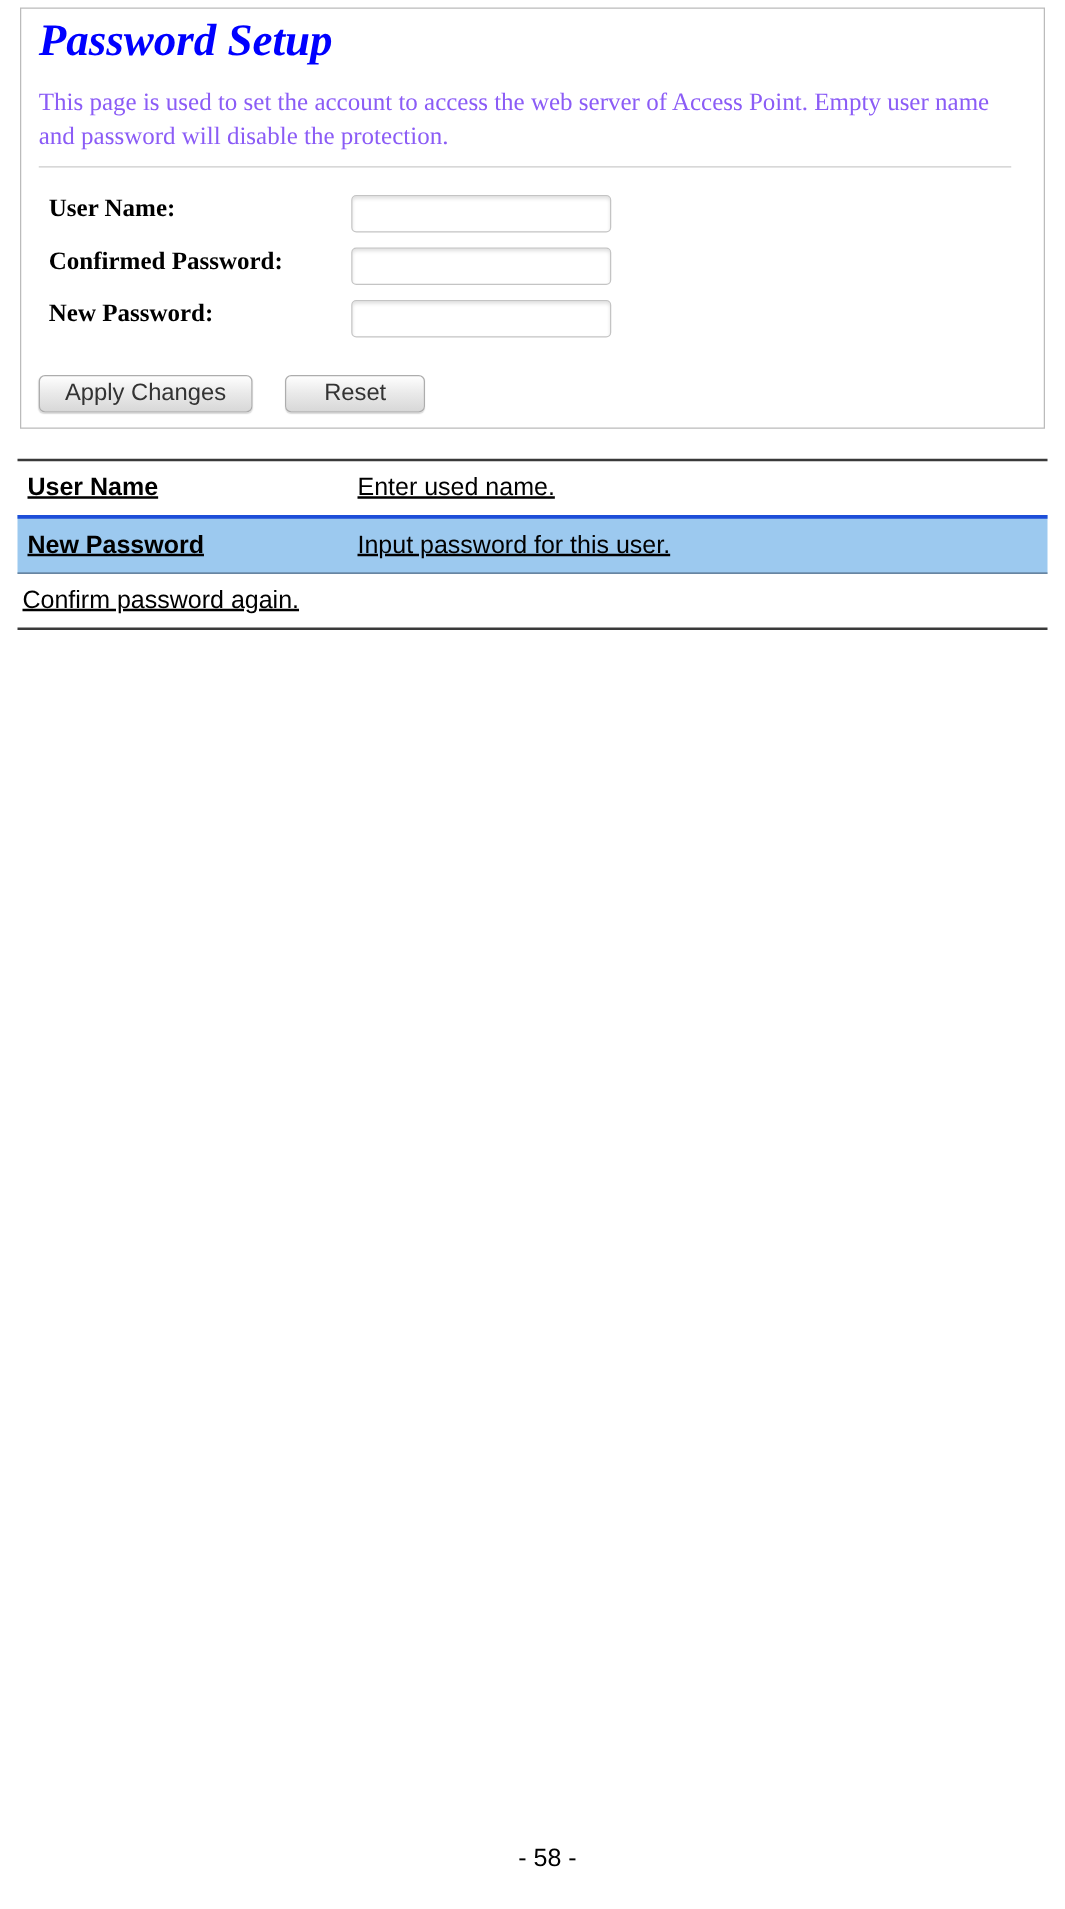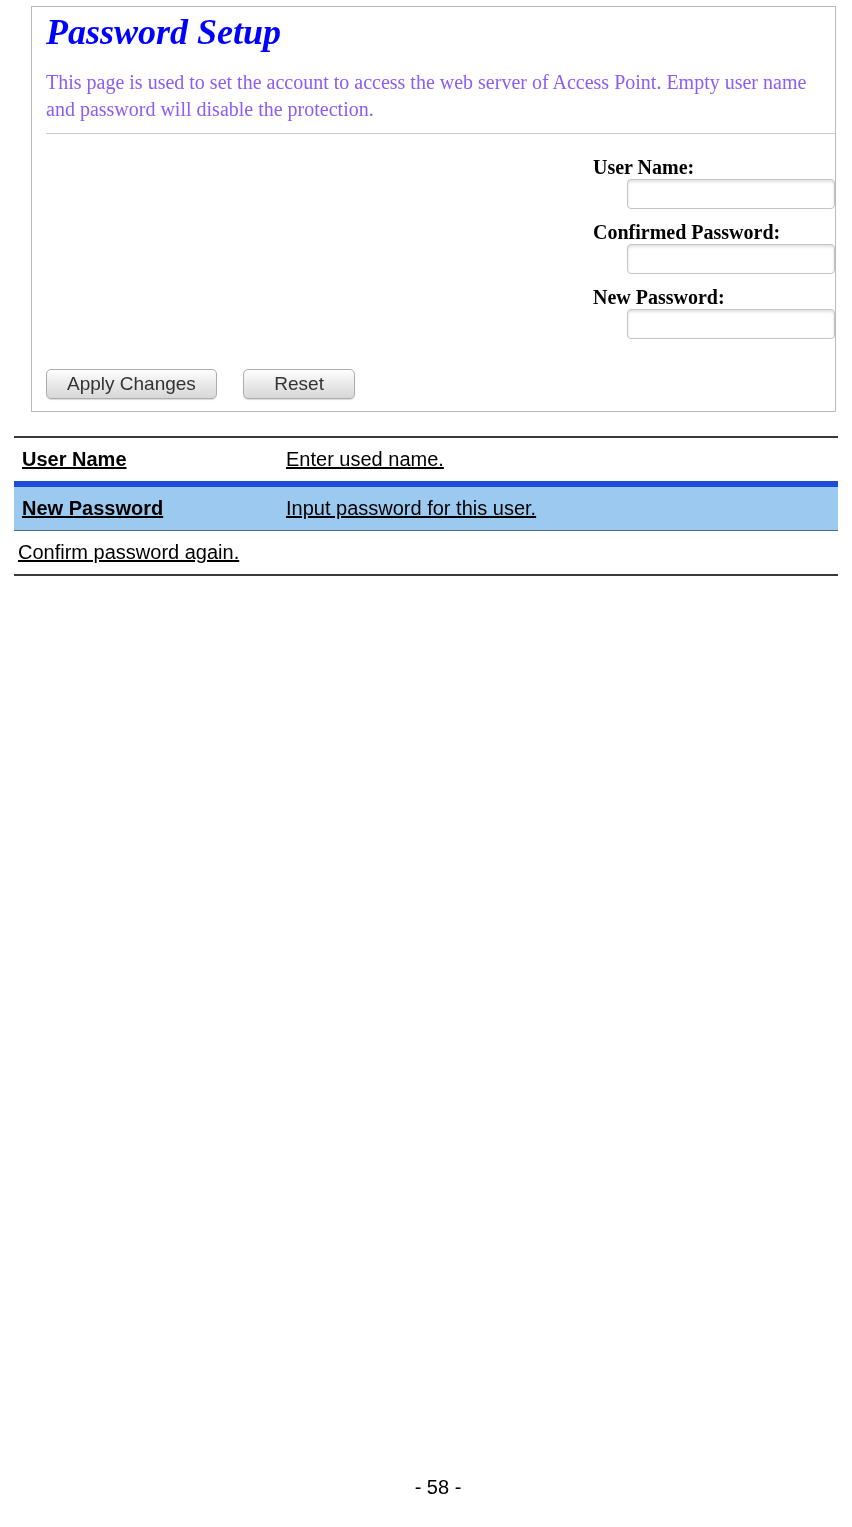--- a/index.html
+++ b/index.html
@@ -12,22 +12,22 @@
       height: 1527px;
       background: #ffffff;
       font-family: Arial, Helvetica, sans-serif;
       position: relative;
     }
     .page-container {
       padding: 0 12px;
     }
     .panel {
       border: 1px solid #bbb;
-      margin: 6px 4px 24px 19px;
-      padding: 2px 0 12px 14px;
+      margin: 6px 4px 24px 4px;
+      padding: 2px 26px 12px 14px;
       background: #fff;
     }
     .panel-title {
       font-family: "Times New Roman", Times, serif;
       font-size: 36px;
       font-weight: bold;
       font-style: italic;
       color: #0000ff;
       margin: 2px 0 16px 0;
     }
@@ -38,23 +38,22 @@
       line-height: 1.35;
       margin-bottom: 10px;
     }
     .panel hr {
       border: none;
       border-top: 1px solid #ccc;
       margin: 4px 0 22px 0;
     }
     .form-row {
       display: flex;
-      align-items: flex-end;
+      align-items: flex-start;
       margin-bottom: 12px;
-      flex-direction: column;
     }
     .form-label {
       font-family: "Times New Roman", Times, serif;
       font-weight: bold;
       font-size: 20px;
       width: 250px;
       padding-left: 8px;
     }
     .text-input {
       width: 208px;
@@ -95,21 +94,21 @@
       border-bottom: 2px solid #3a3a3a;
       width: calc(100% - 4px);
       text-decoration: underline;
     }
     .desc-row {
       display: flex;
       padding: 10px 8px 10px 4px;
     }
     .desc-row.highlight {
       background: #9cc9ef;
-      border-top: 6px solid #1d4ed8;
+      border-top: 3px solid #1d4ed8;
       border-bottom: 1px solid #4f6b86;
     }
     .desc-field {
       font-family: Arial, sans-serif;
       font-weight: bold;
       font-size: 20px;
       width: 268px;
       padding-left: 4px;
     }
     .desc-value {

